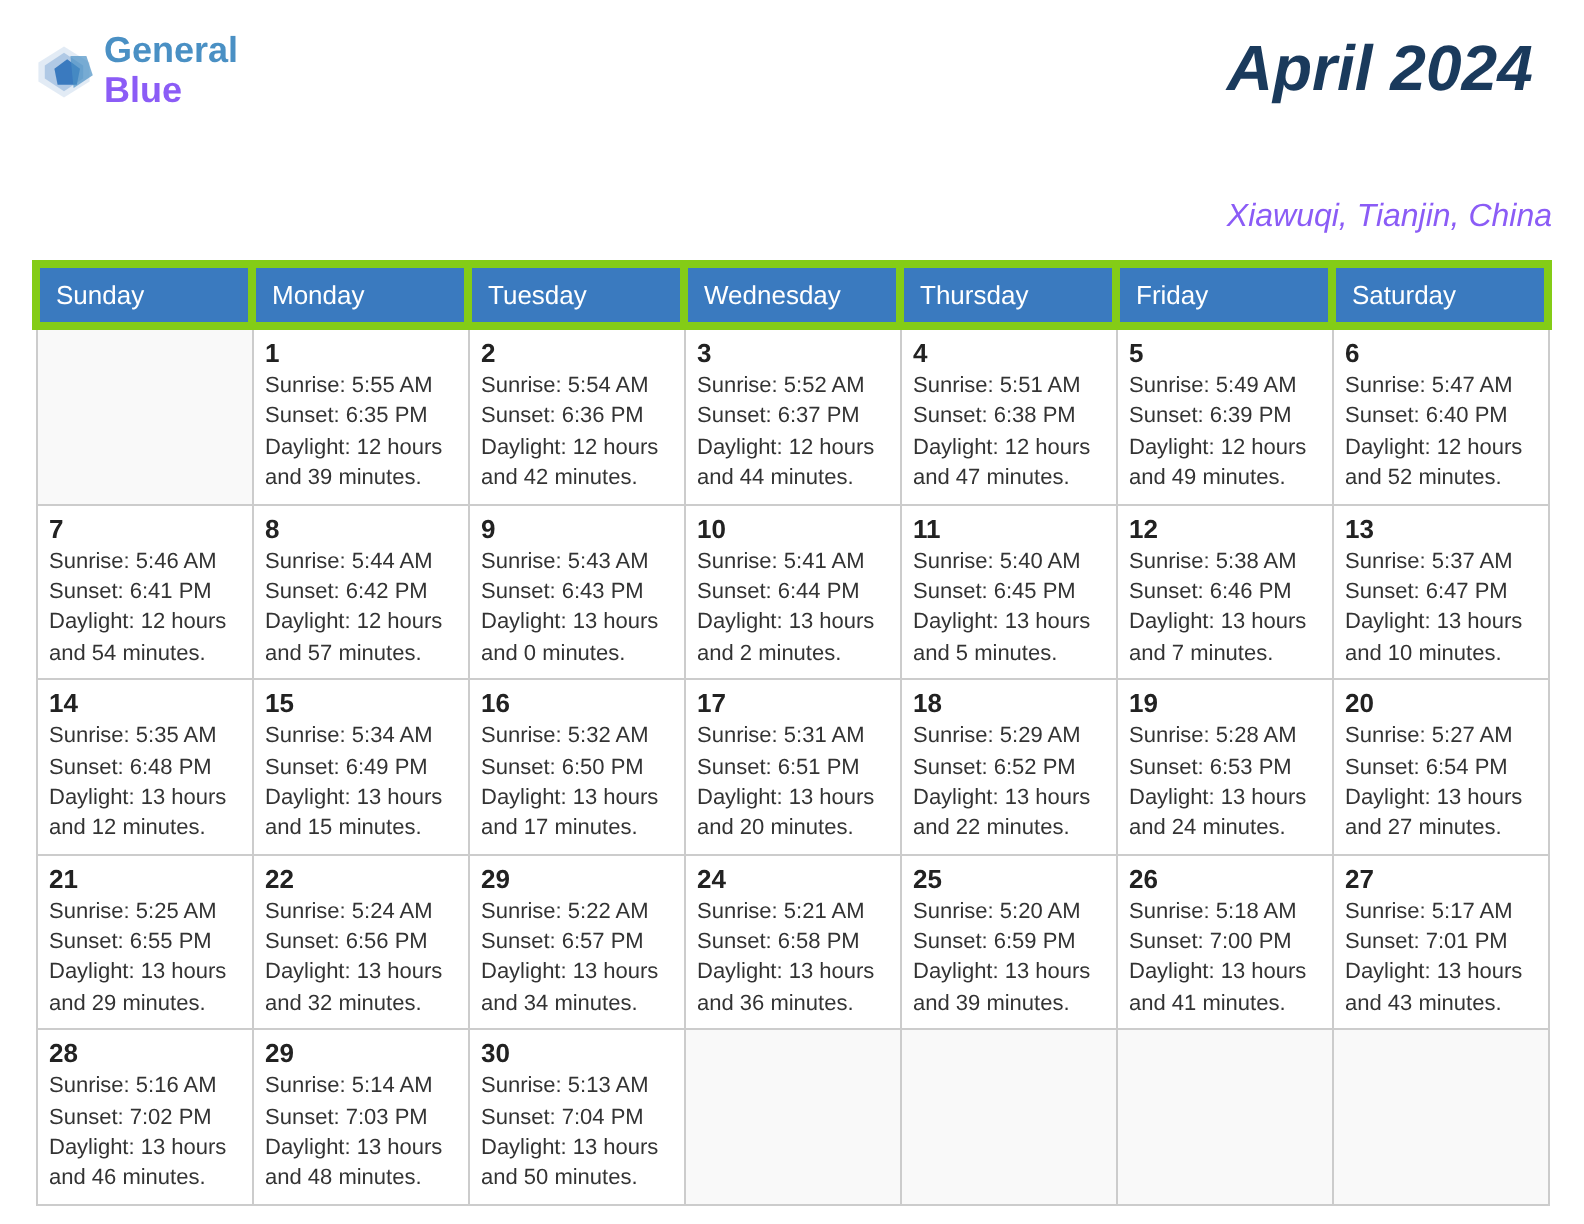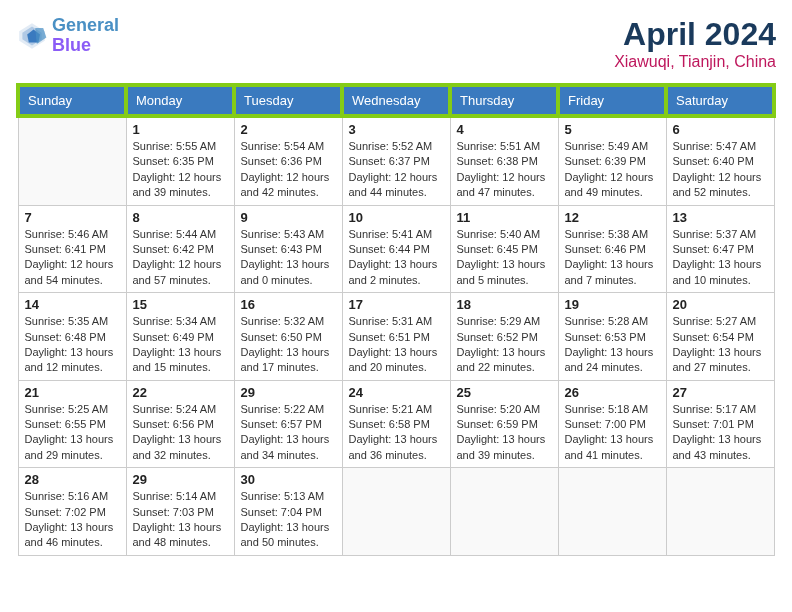--- a/index.html
+++ b/index.html
@@ -28,30 +28,31 @@
       line-height: 1.1;
     }
     .logo-text span {
       color: #4a90c4;
     }
     .logo-icon {
       width: 32px;
       height: 32px;
     }
     .title-area {
-      text-align: right;
+      font-style: italic;
     }
     .main-title {
       font-size: 32px;
       font-weight: bold;
       color: #1a3a5c;
     }
     .subtitle {
       font-size: 16px;
-      color: #be185d;
+      color: #8b5cf6;
+      margin-top: 47px;
     }
     .calendar {
       width: 100%;
       border-collapse: collapse;
       font-size: 11px;
     }
     .calendar th {
       background: #3a7abf;
       color: #fff;
       text-align: left;

